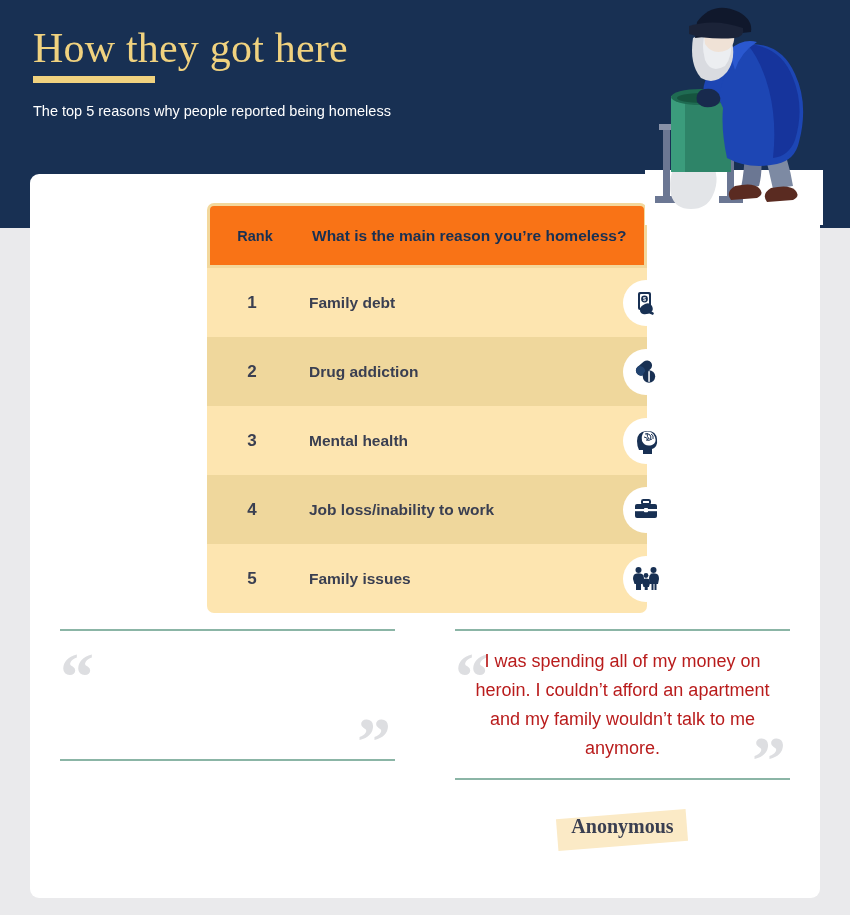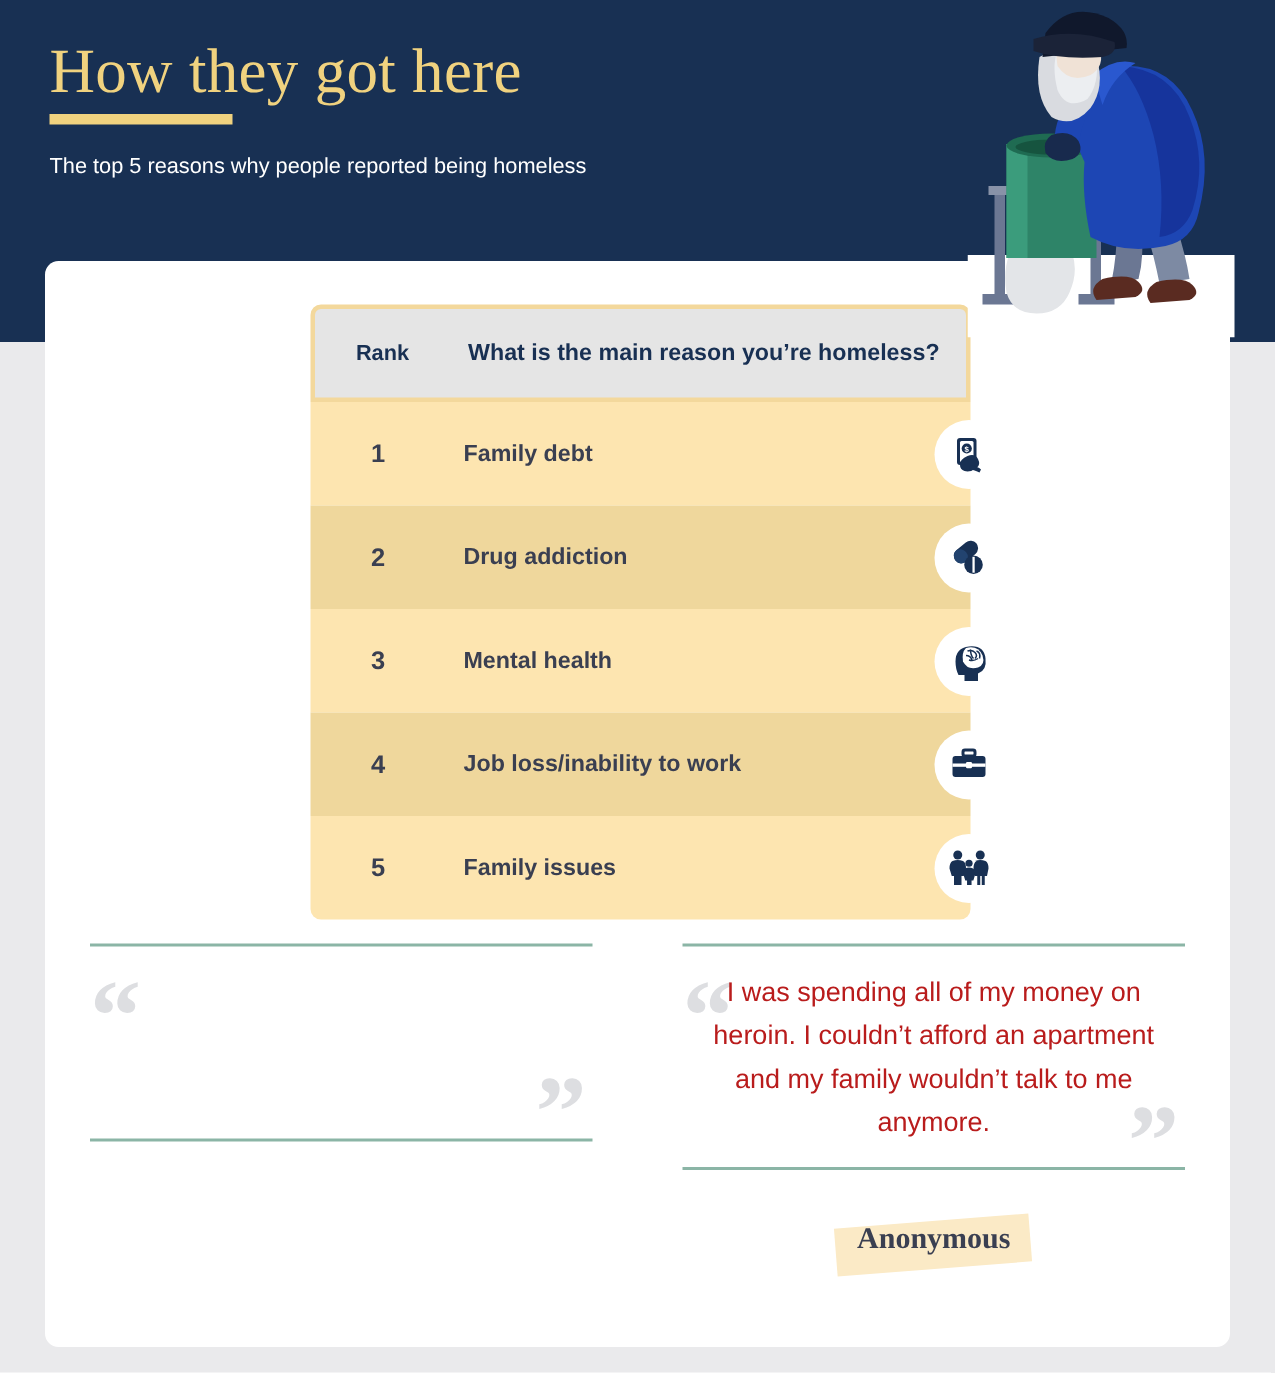--- a/index.html
+++ b/index.html
@@ -71,21 +71,21 @@
 
   
   .table {
     position: absolute;
     left: 177px; top: 29px;
     width: 440px;
     z-index: 3;
   }
 
   .table-head {
-    background: #e5e5e5;
+    background: #f97316;
     border: 3px solid #f3d89c;
     border-radius: 7px 7px 0 0;
     height: 65px;
     display: flex;
     align-items: center;
   }
 
   .th-rank {
     width: 90px;
     text-align: center;

